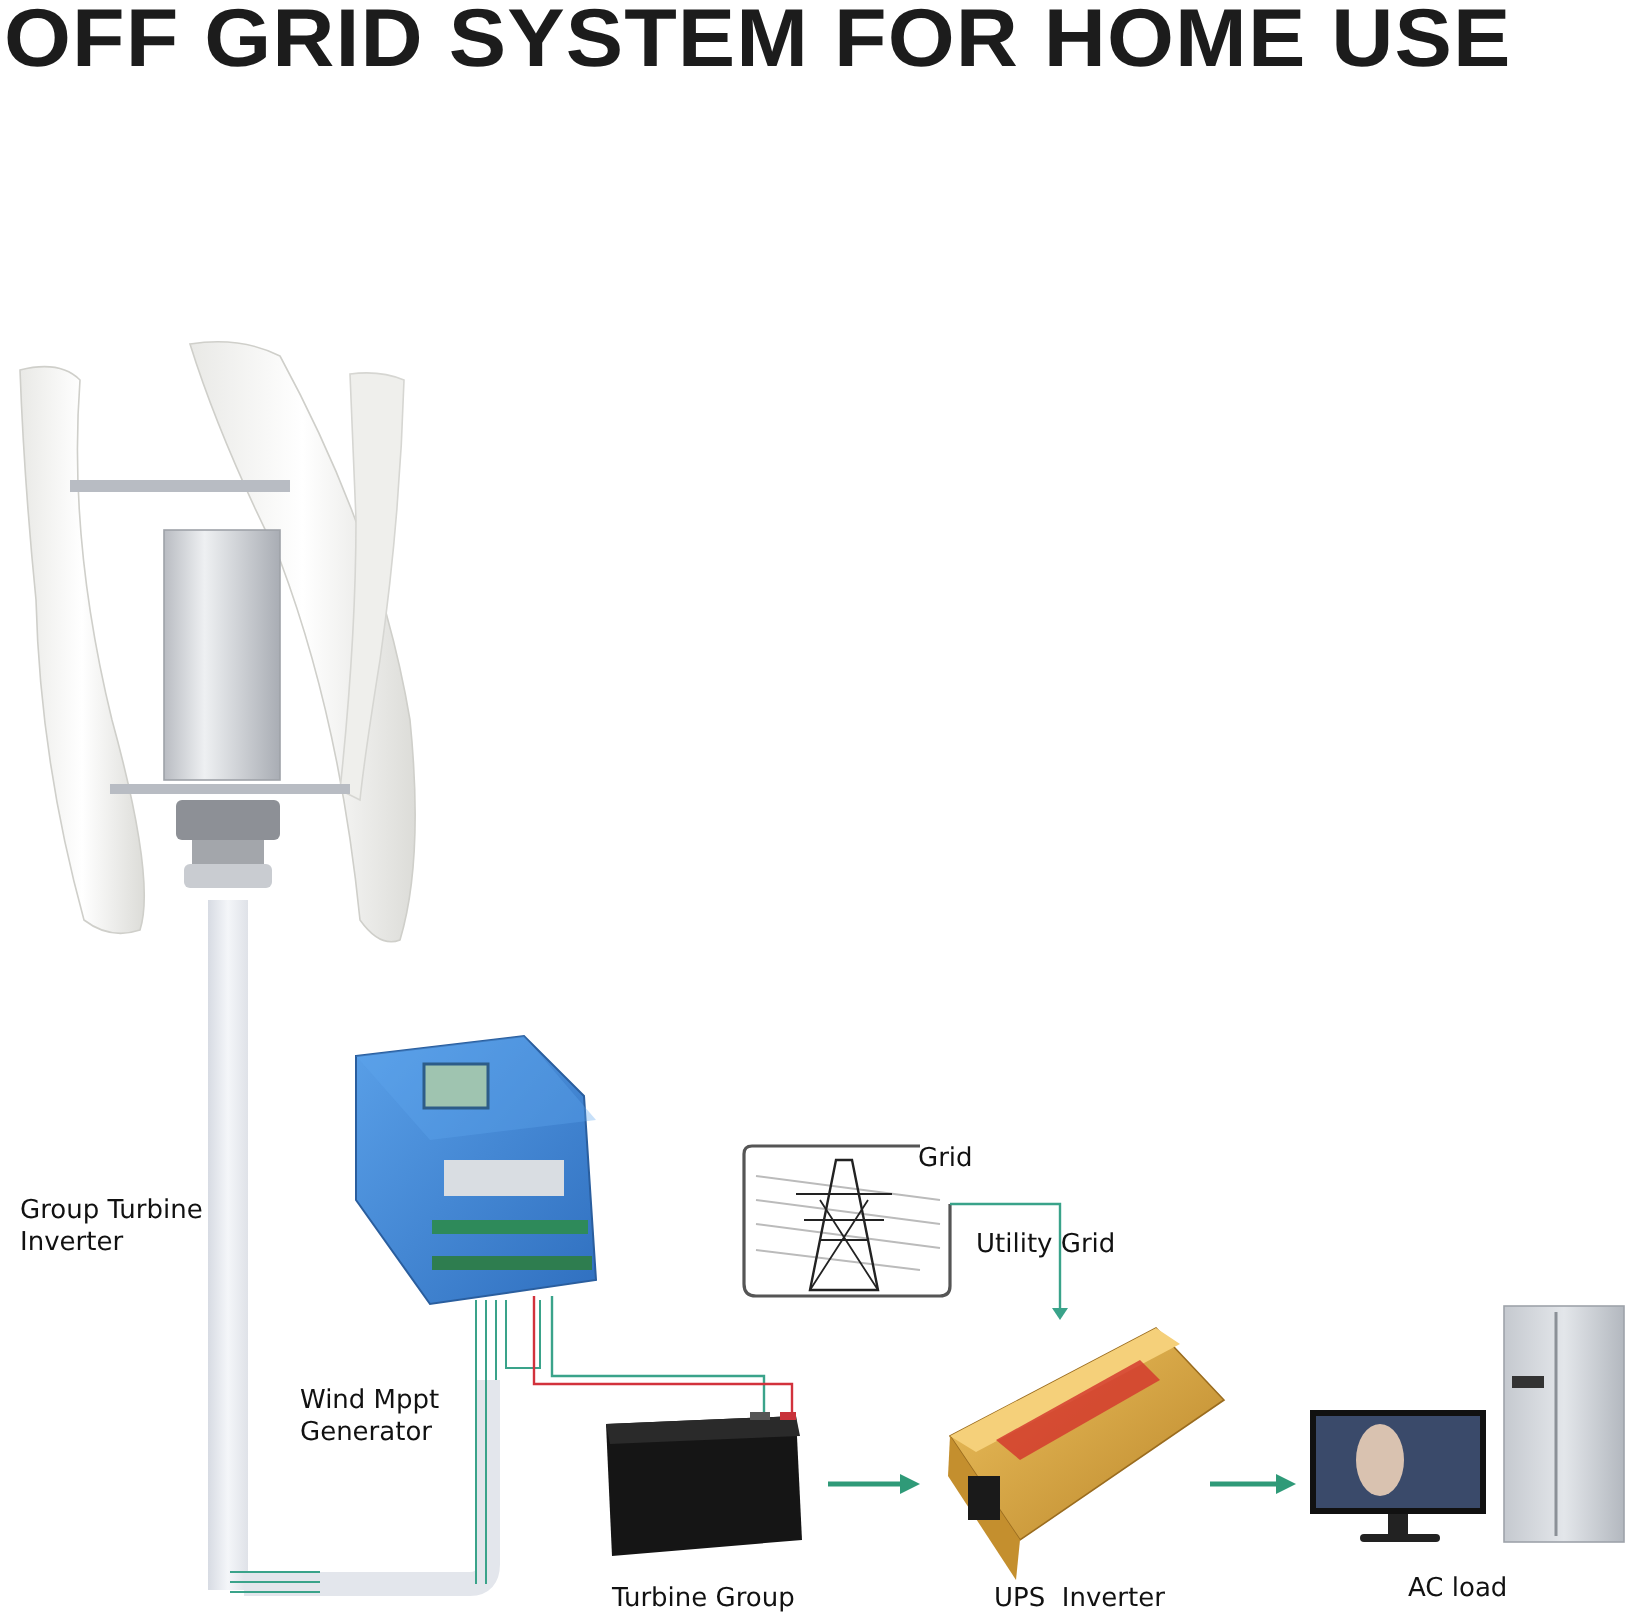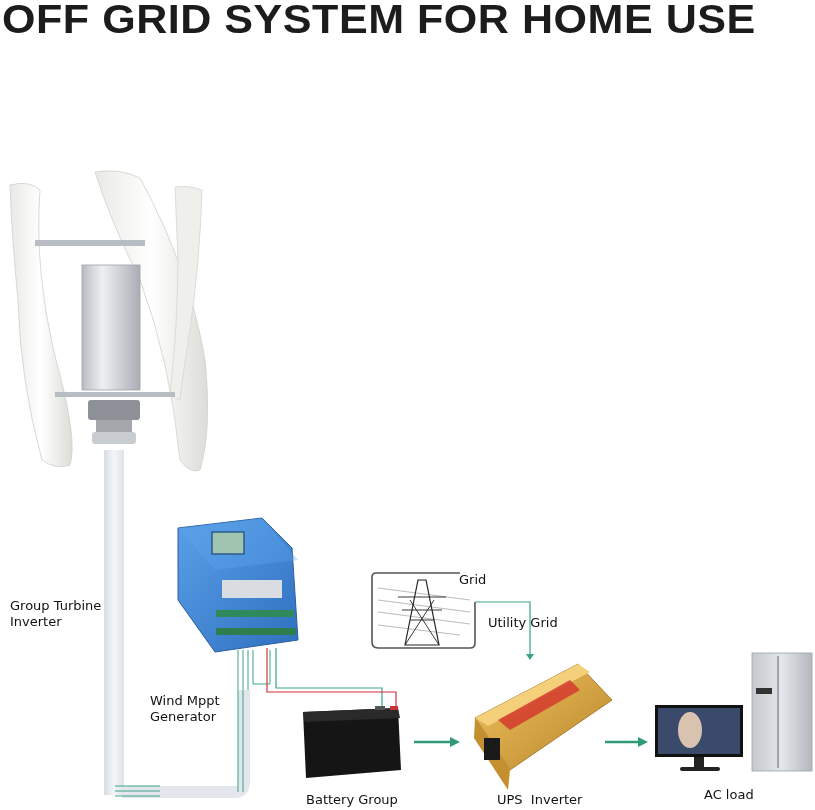--- a/index.html
+++ b/index.html
@@ -132,15 +132,15 @@
 <div class="label" style="left:10px;top:598px;">
   <div>Group Turbine</div>
   <div>Inverter</div>
 </div>
 <div class="label" style="left:150px;top:693px;">
   <div>Wind Mppt</div>
   <div>Generator</div>
 </div>
 <div class="label" style="left:459px;top:572px;">Grid</div>
 <div class="label" style="left:488px;top:615px;">Utility Grid</div>
-<div class="label" style="left:306px;top:792px;">Battery Group</div>
+<div class="label" style="left:306px;top:792px;">Turbine Group</div>
 <div class="label" style="left:497px;top:792px;white-space:pre;">UPS  Inverter</div>
 <div class="label" style="left:704px;top:787px;">AC load</div>
 
 </body></html>

